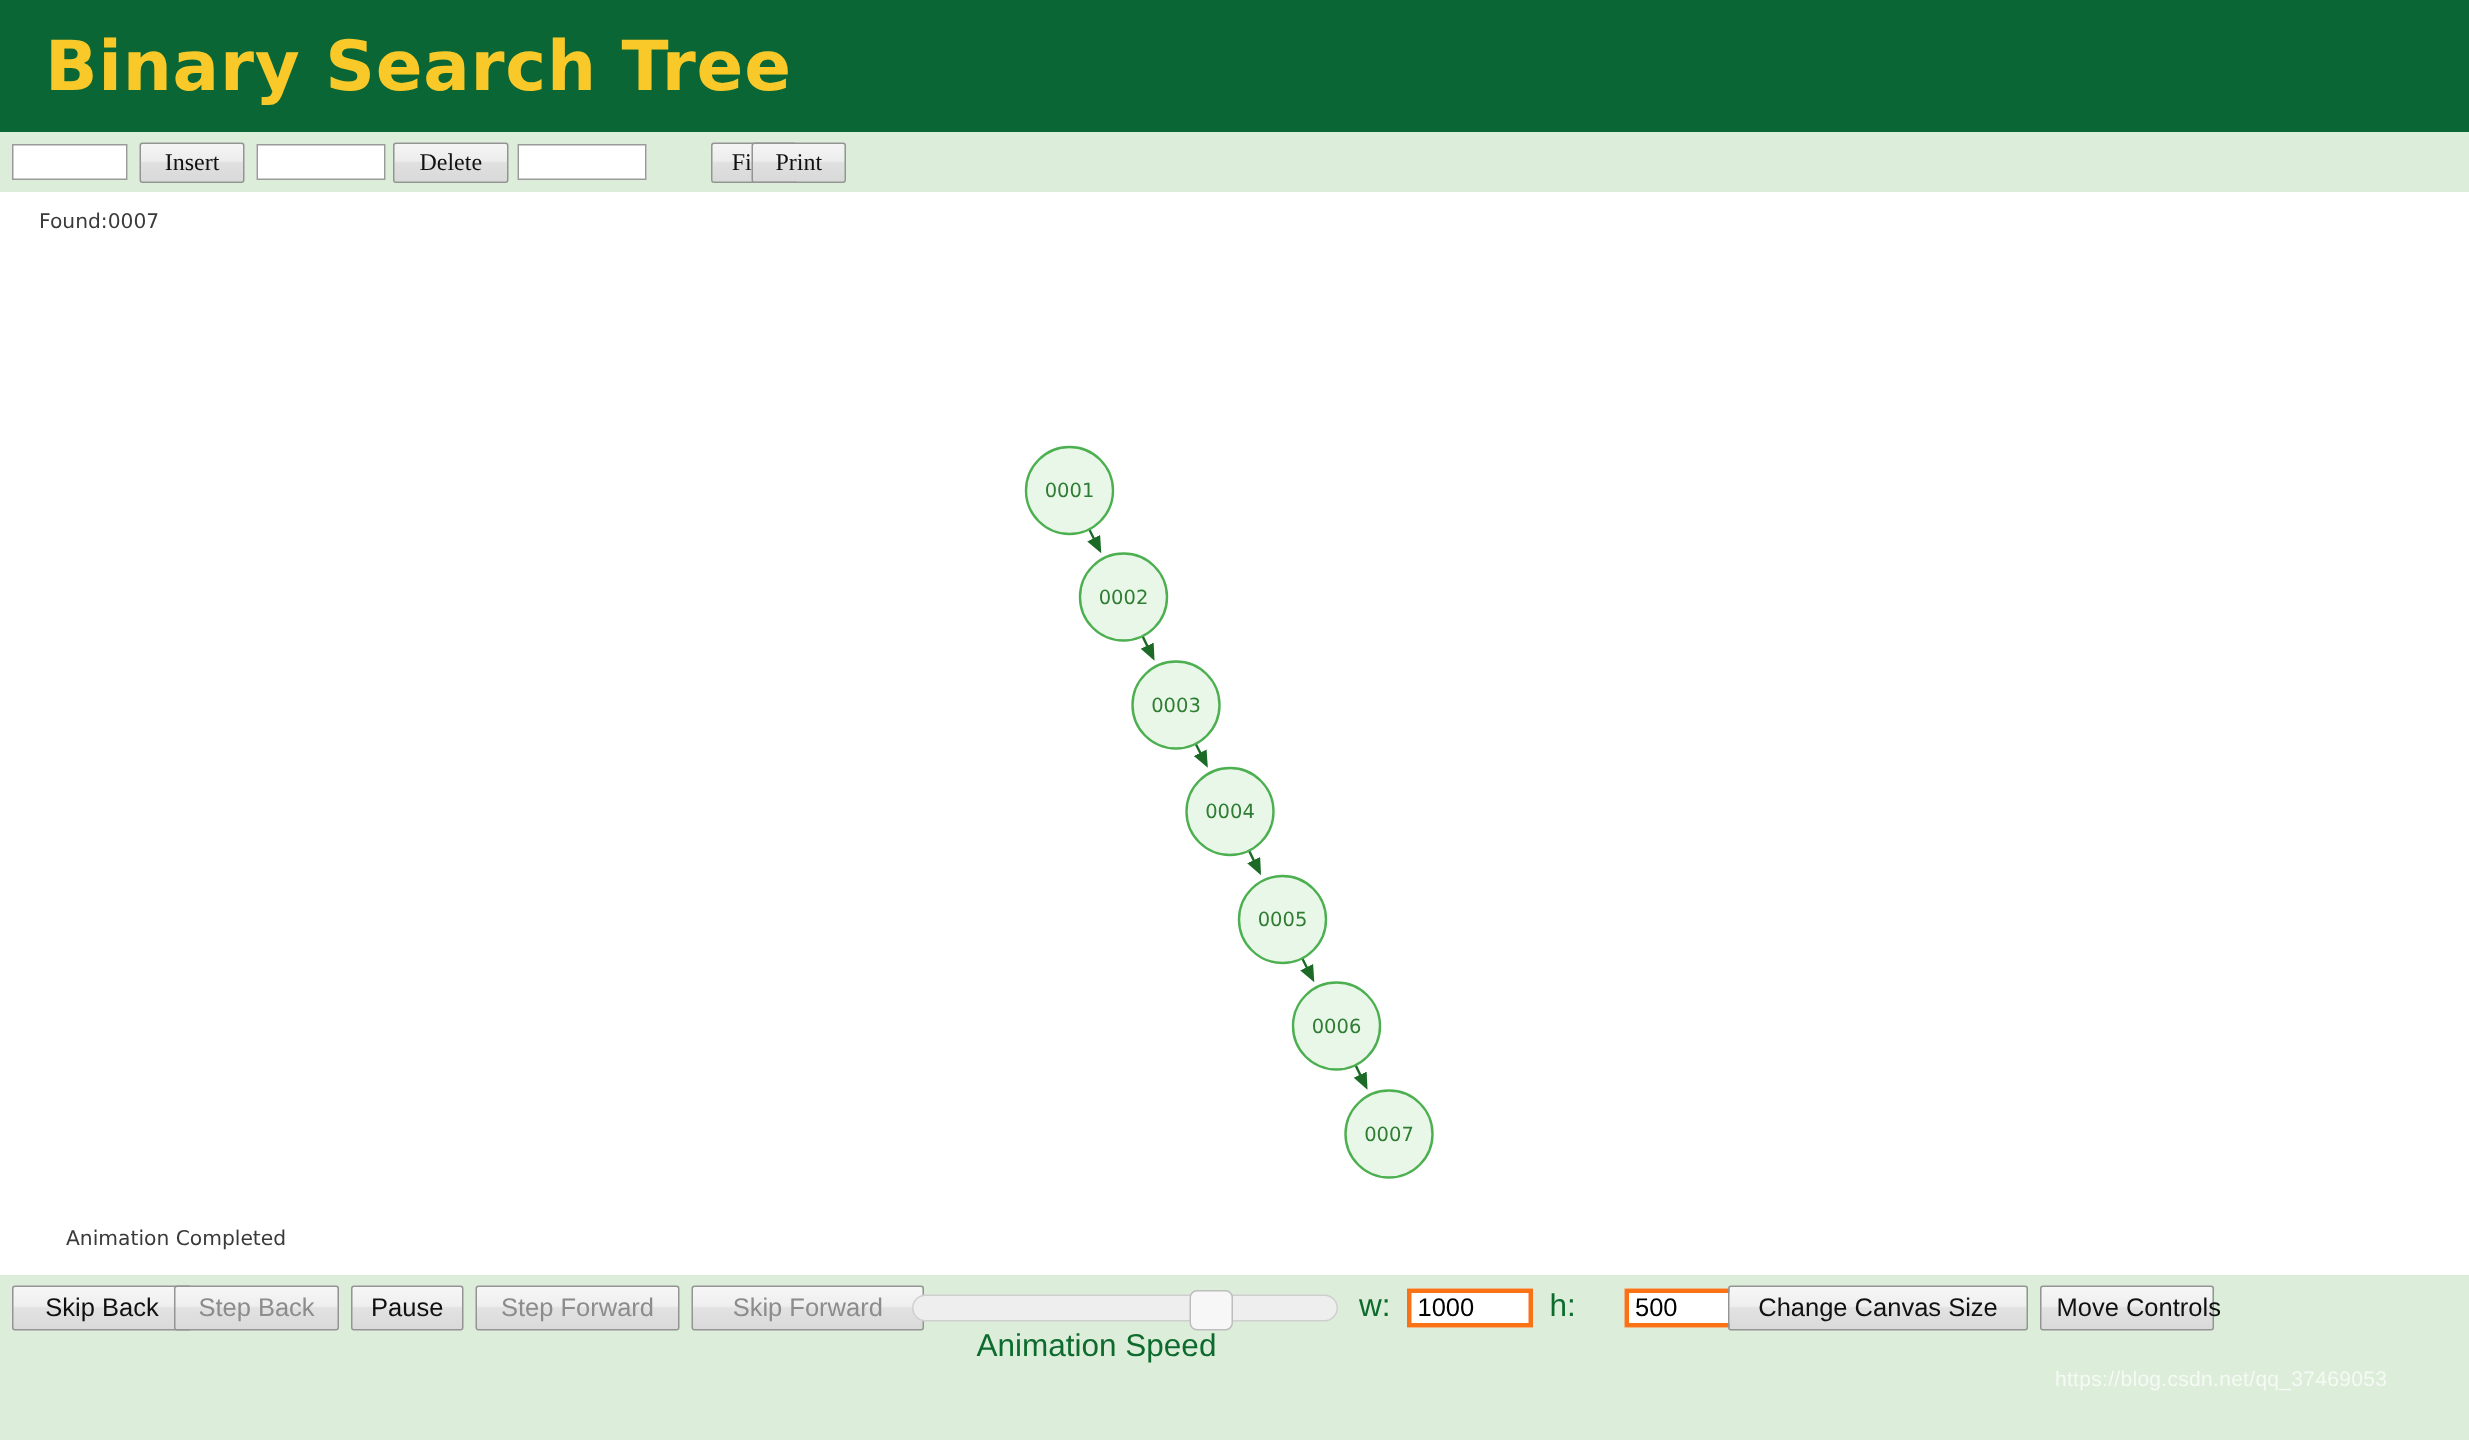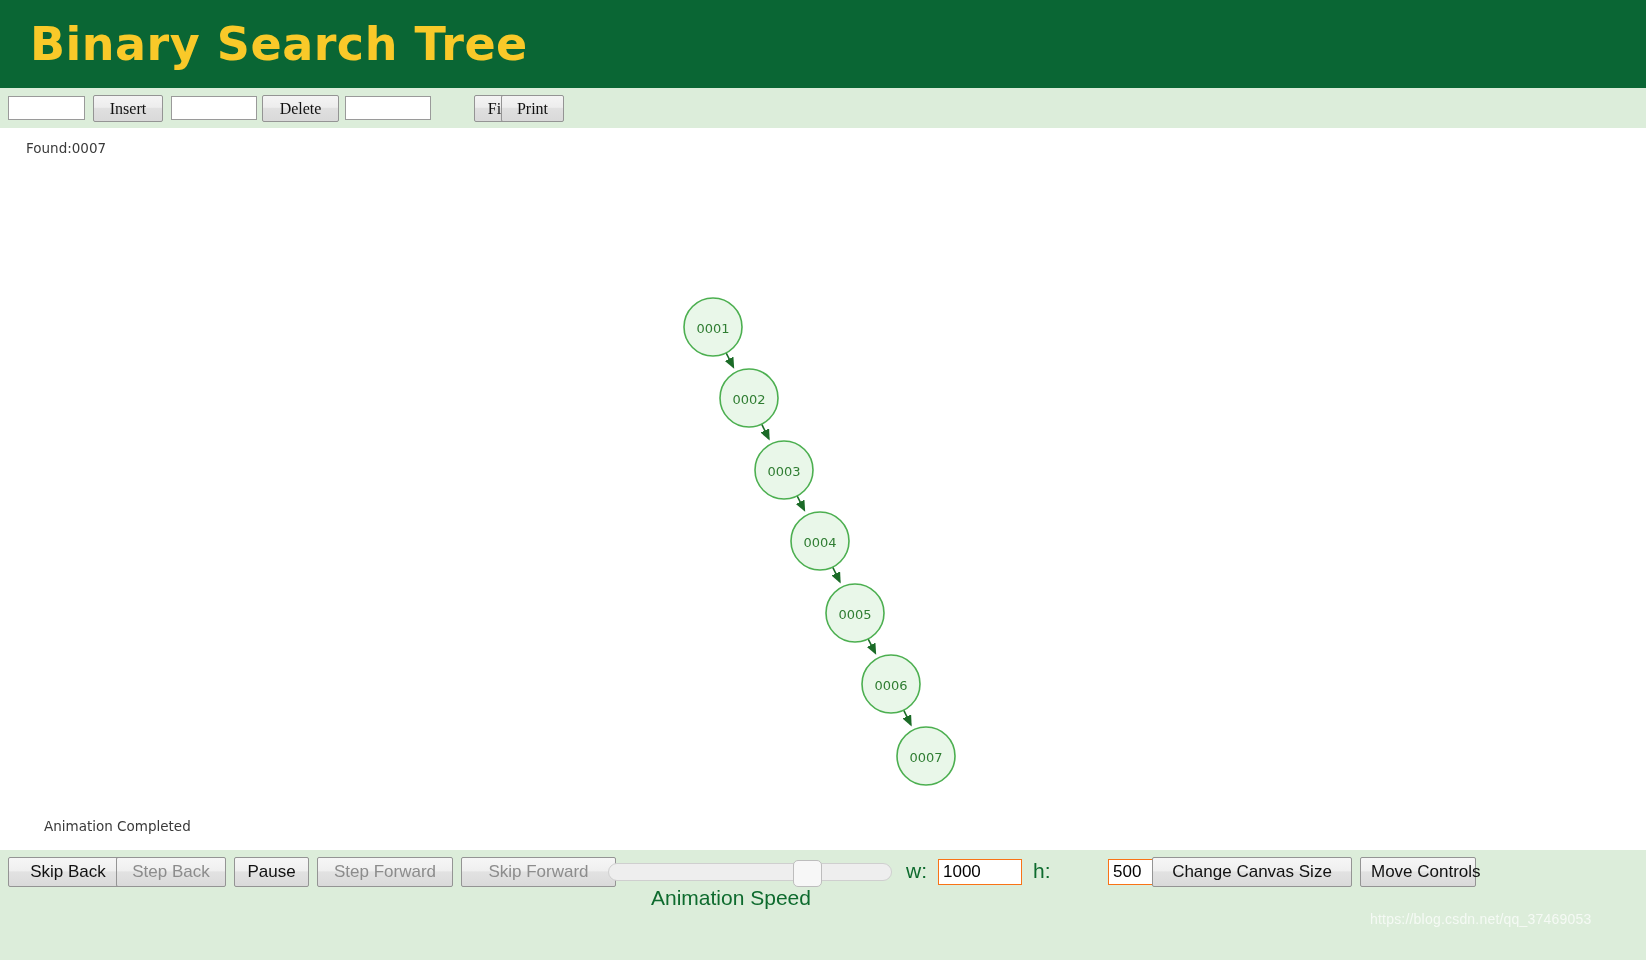--- a/index.html
+++ b/index.html
@@ -188,21 +188,21 @@
     font-family: "Liberation Sans", sans-serif;
     font-size: 21px;
     color: #0e6b2e;
     white-space: nowrap;
   }
   .dim-input {
     position: absolute;
     top: 9px;
     height: 26px;
     box-sizing: border-box;
-    border: 1px solid #f97316;
+    border: 3px solid #f97316;
     background: #ffffff;
     font-family: "Liberation Sans", sans-serif;
     font-size: 17px;
     padding: 1px 4px;
     color: #000;
     outline: none;
   }
   #watermark {
     position: absolute;
     left: 1370px;
@@ -301,21 +301,21 @@
 
     <div id="speed-slider-track">
       <div id="speed-slider-thumb" style="left: 184px;"></div>
     </div>
     <div id="speed-label">Animation Speed</div>
 
     <div class="dim-label" style="left:906px;">w:</div>
     <input class="dim-input" style="left: 938px; width: 84px;" value="1000">
 
     <div class="dim-label" style="left:1033px;">h:</div>
-    <input class="dim-input" style="left: 1108px; width: 84px;" value="500">
+    <input class="dim-input" style="left: 1083px; width: 84px;" value="500">
 
     <div class="cb-btn" style="left:1152px; width:200px;">Change Canvas Size</div>
     <div class="cb-btn" style="left:1360px; width:116px;">Move Controls</div>
   </div>
 
   <div id="watermark">https://blog.csdn.net/qq_37469053</div>
 
 </div>
 
 </body></html>

